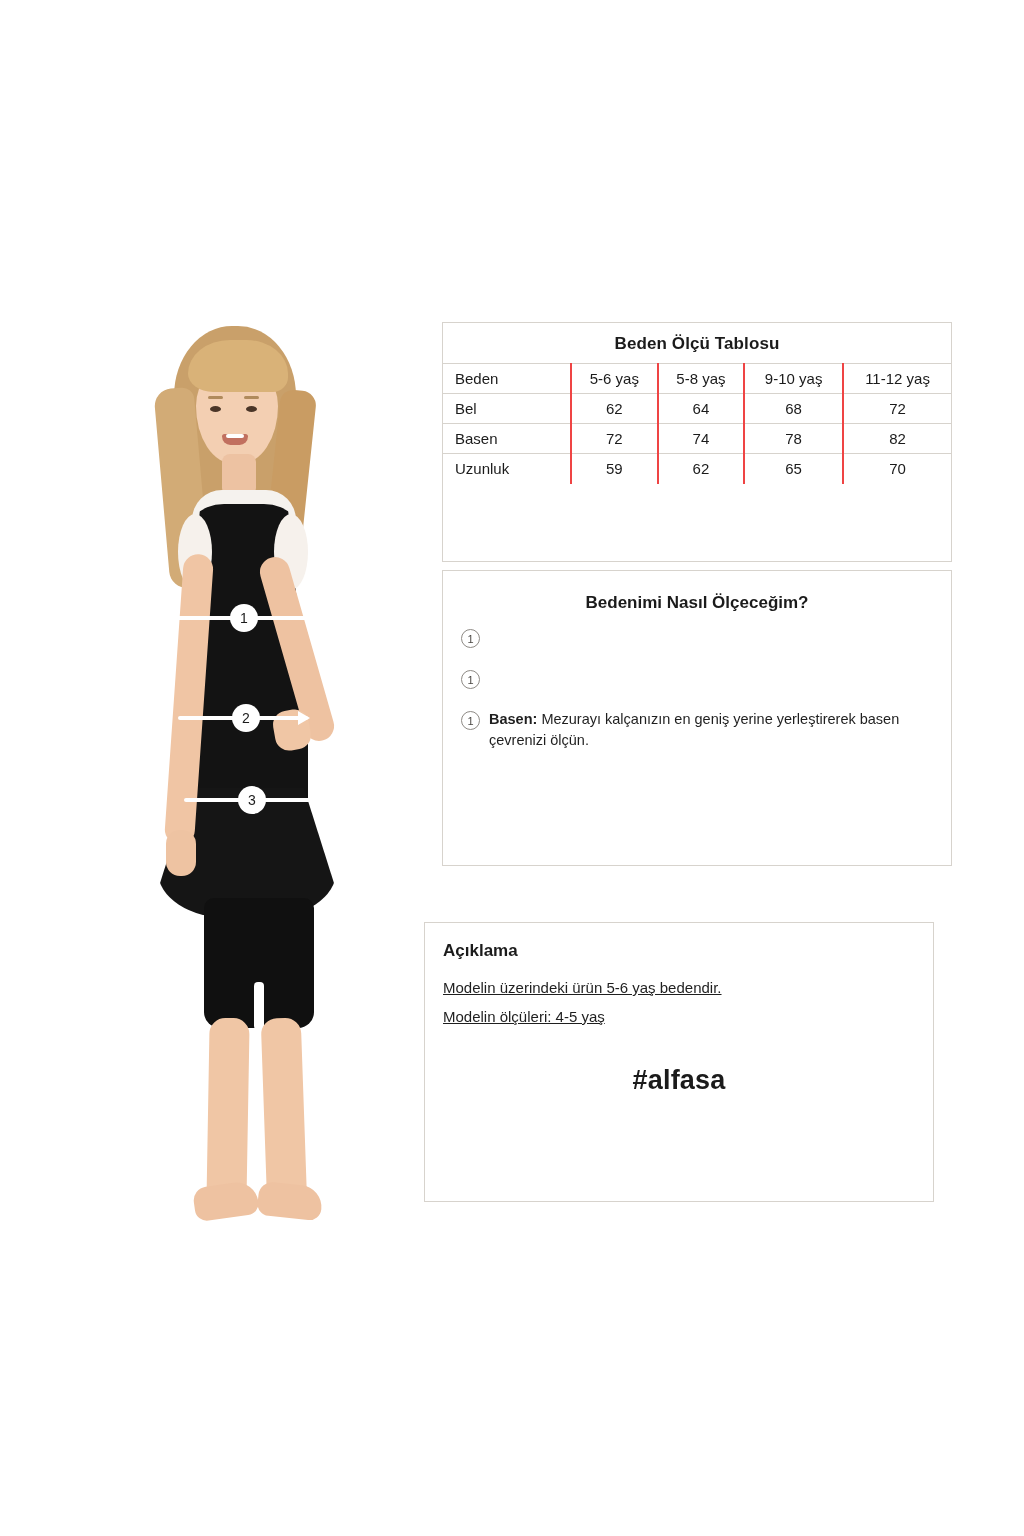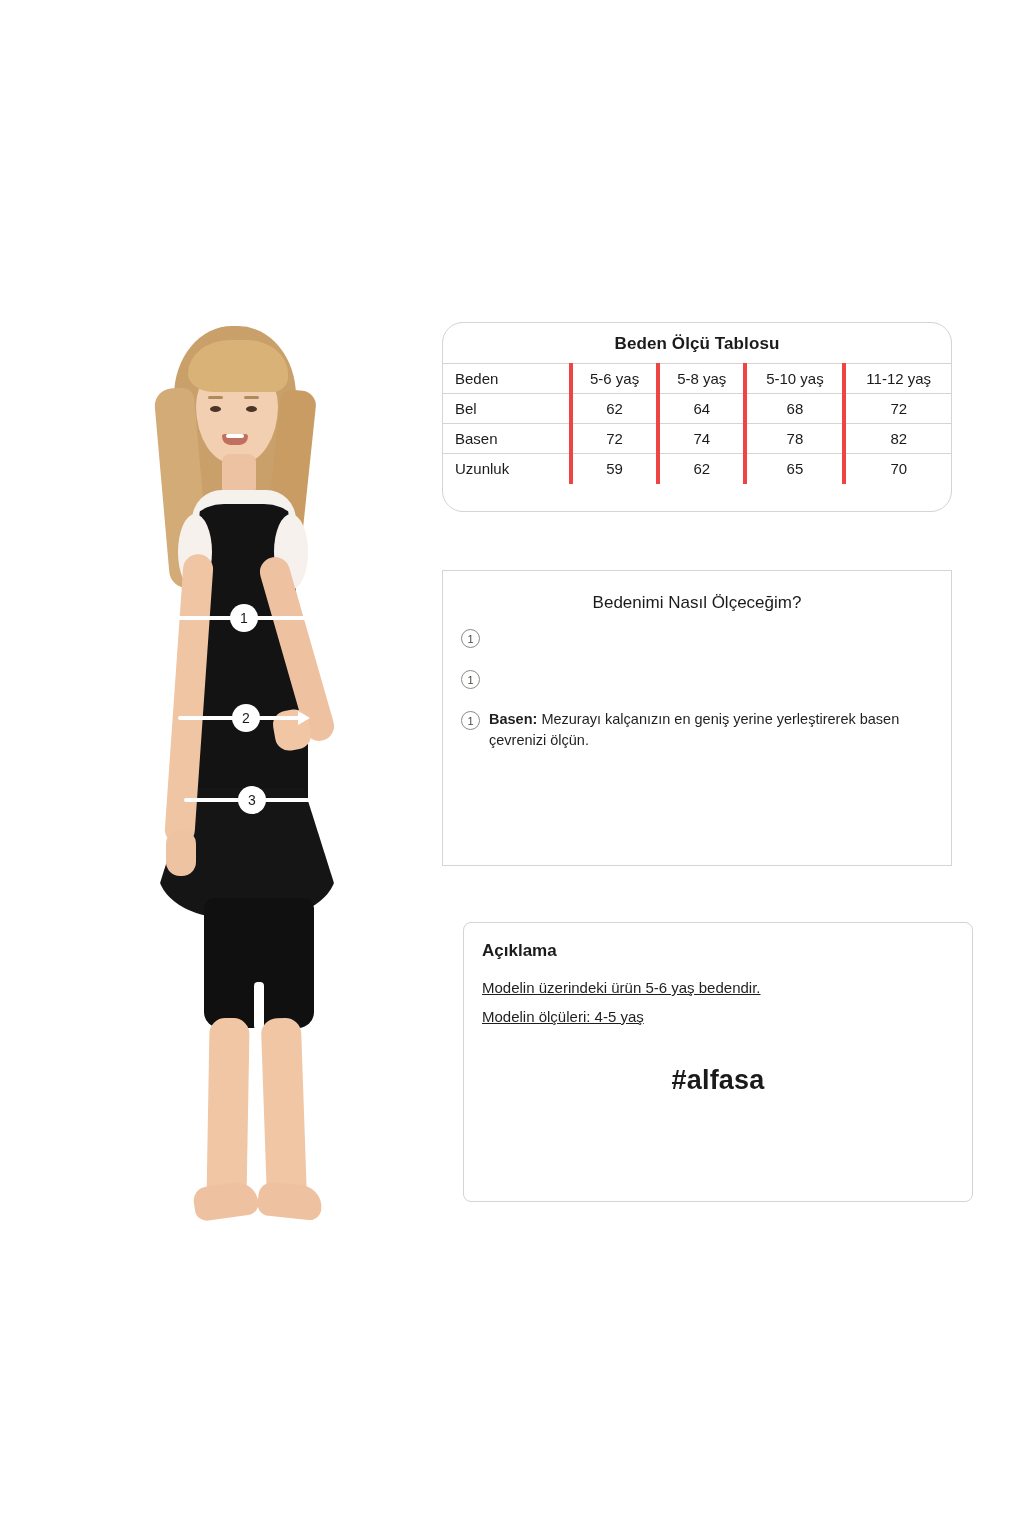--- a/index.html
+++ b/index.html
@@ -260,38 +260,37 @@
     position: absolute;
     background: #ffffff;
     border: 1px solid #d7d3cd;
   }
 
   
   .card-table {
     left: 442px;
     top: 322px;
     width: 510px;
-    height: 190px;
-    border-radius: 21px;
+    height: 240px;
   }
   .table-title {
     text-align: center;
     font-size: 17px;
     font-weight: bold;
     padding: 11px 0 9px;
     letter-spacing: .1px;
   }
   table.size {
     width: 100%;
     border-collapse: collapse;
     font-size: 15px;
   }
   table.size th, table.size td {
     border-top: 1px solid #d7d3cd;
-    border-right: 4px solid #ef4444;
+    border-right: 2px solid #ef4444;
     padding: 5px 4px;
     text-align: center;
     font-weight: normal;
     height: 30px;
   }
   table.size th:last-child, table.size td:last-child { border-right: none; }
   table.size .rowhead {
     text-align: left;
     padding-left: 12px;
     width: 128px;
@@ -300,21 +299,21 @@
   
   .card-measure {
     left: 442px;
     top: 570px;
     width: 510px;
     height: 296px;
   }
   .measure-title {
     text-align: center;
     font-size: 17px;
-    font-weight: normal;
+    font-weight: bold;
     padding: 22px 0 14px;
   }
   .measure-item {
     display: flex;
     align-items: flex-start;
     padding: 0 22px 0 18px;
     margin-bottom: 20px;
   }
   .badge {
     flex: 0 0 auto;
@@ -330,25 +329,24 @@
   }
   .measure-text {
     font-size: 14.5px;
     line-height: 1.45;
     color: #1f1f1f;
   }
   .measure-text b { font-weight: bold; }
 
   
   .card-desc {
-    left: 463px;
+    left: 424px;
     top: 922px;
     width: 510px;
     height: 280px;
-    border-radius: 8px;
   }
   .desc-title {
     font-size: 17px;
     font-weight: bold;
     padding: 18px 0 6px 18px;
   }
   .desc-line {
     font-size: 15px;
     padding: 12px 18px 0 18px;
     color: #1f1f1f;
@@ -406,21 +404,21 @@
   </div>
 
   <div class="card card-table">
     <div class="table-title">Beden Ölçü Tablosu</div>
     <table class="size">
       <tbody>
           <tr>
         <th class="rowhead">Beden</th>
         <th>5-6 yaş</th>
         <th>5-8 yaş</th>
-        <th>5-10 yaş</th>
+        <th>9-10 yaş</th>
         <th>11-12 yaş</th>
       </tr>
       <tr>
         <td class="rowhead">Bel</td>
         <td>62</td>
         <td>64</td>
         <td>68</td>
         <td>72</td>
       </tr>
       <tr>

